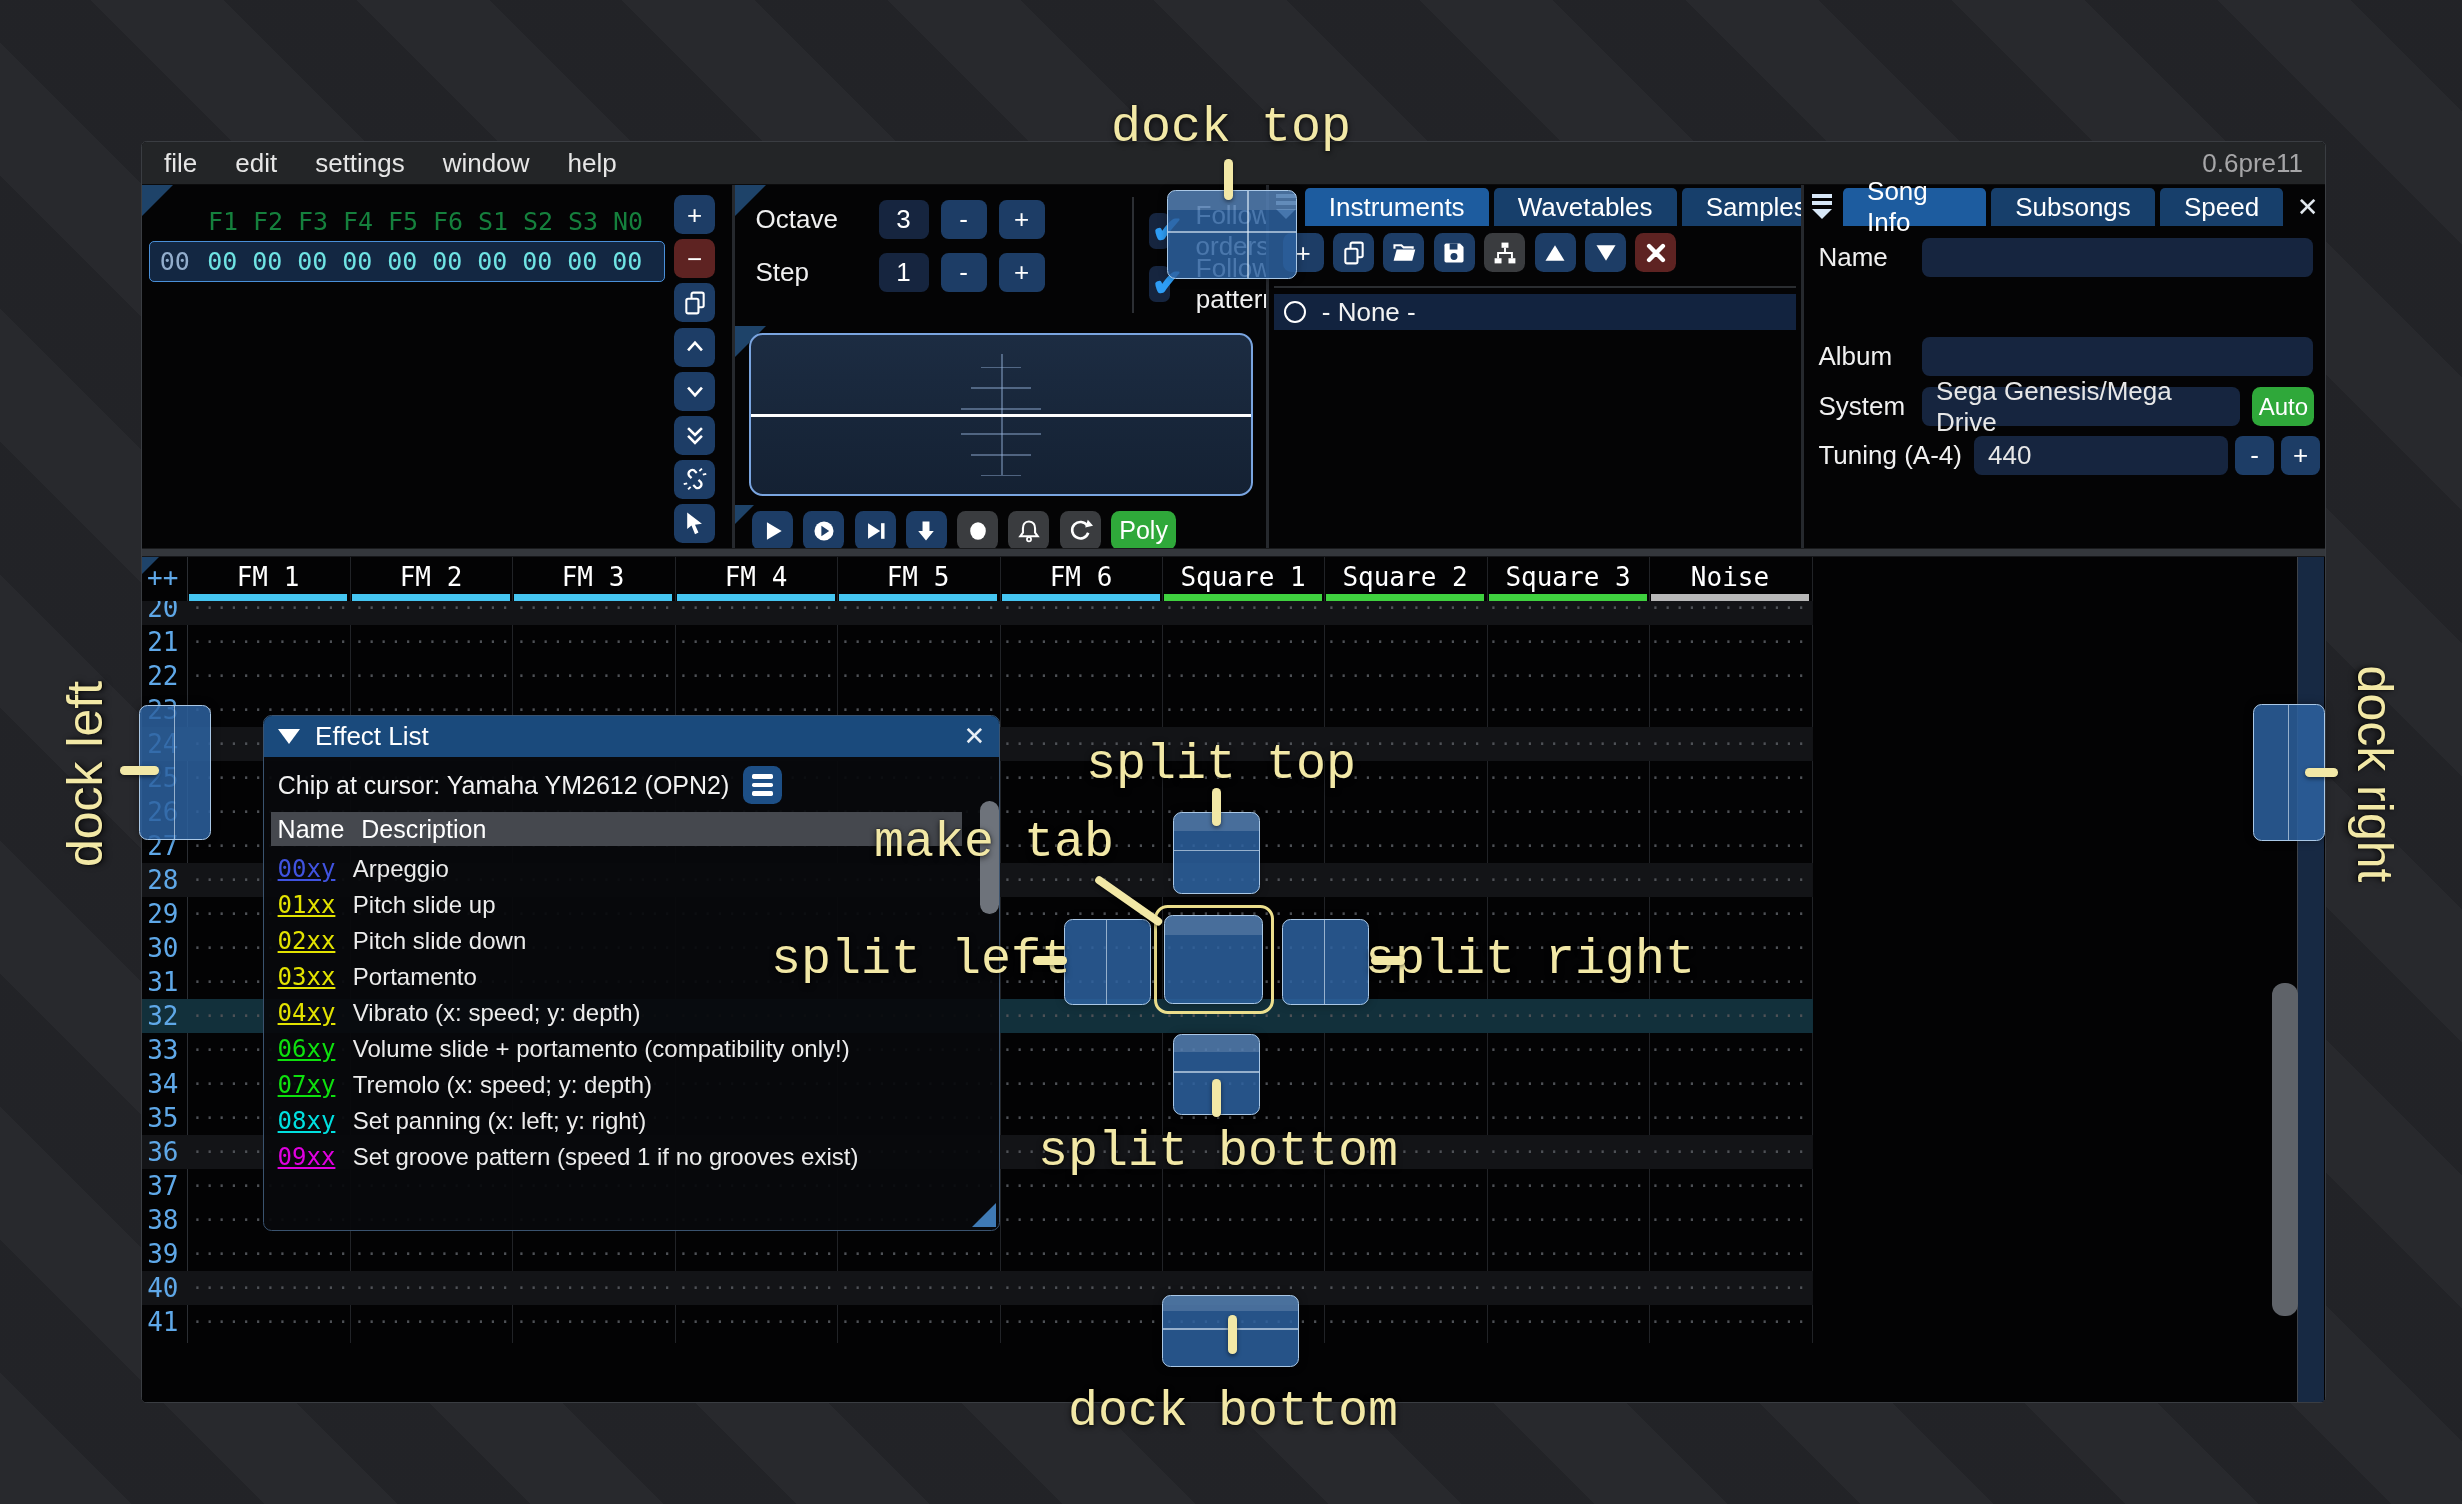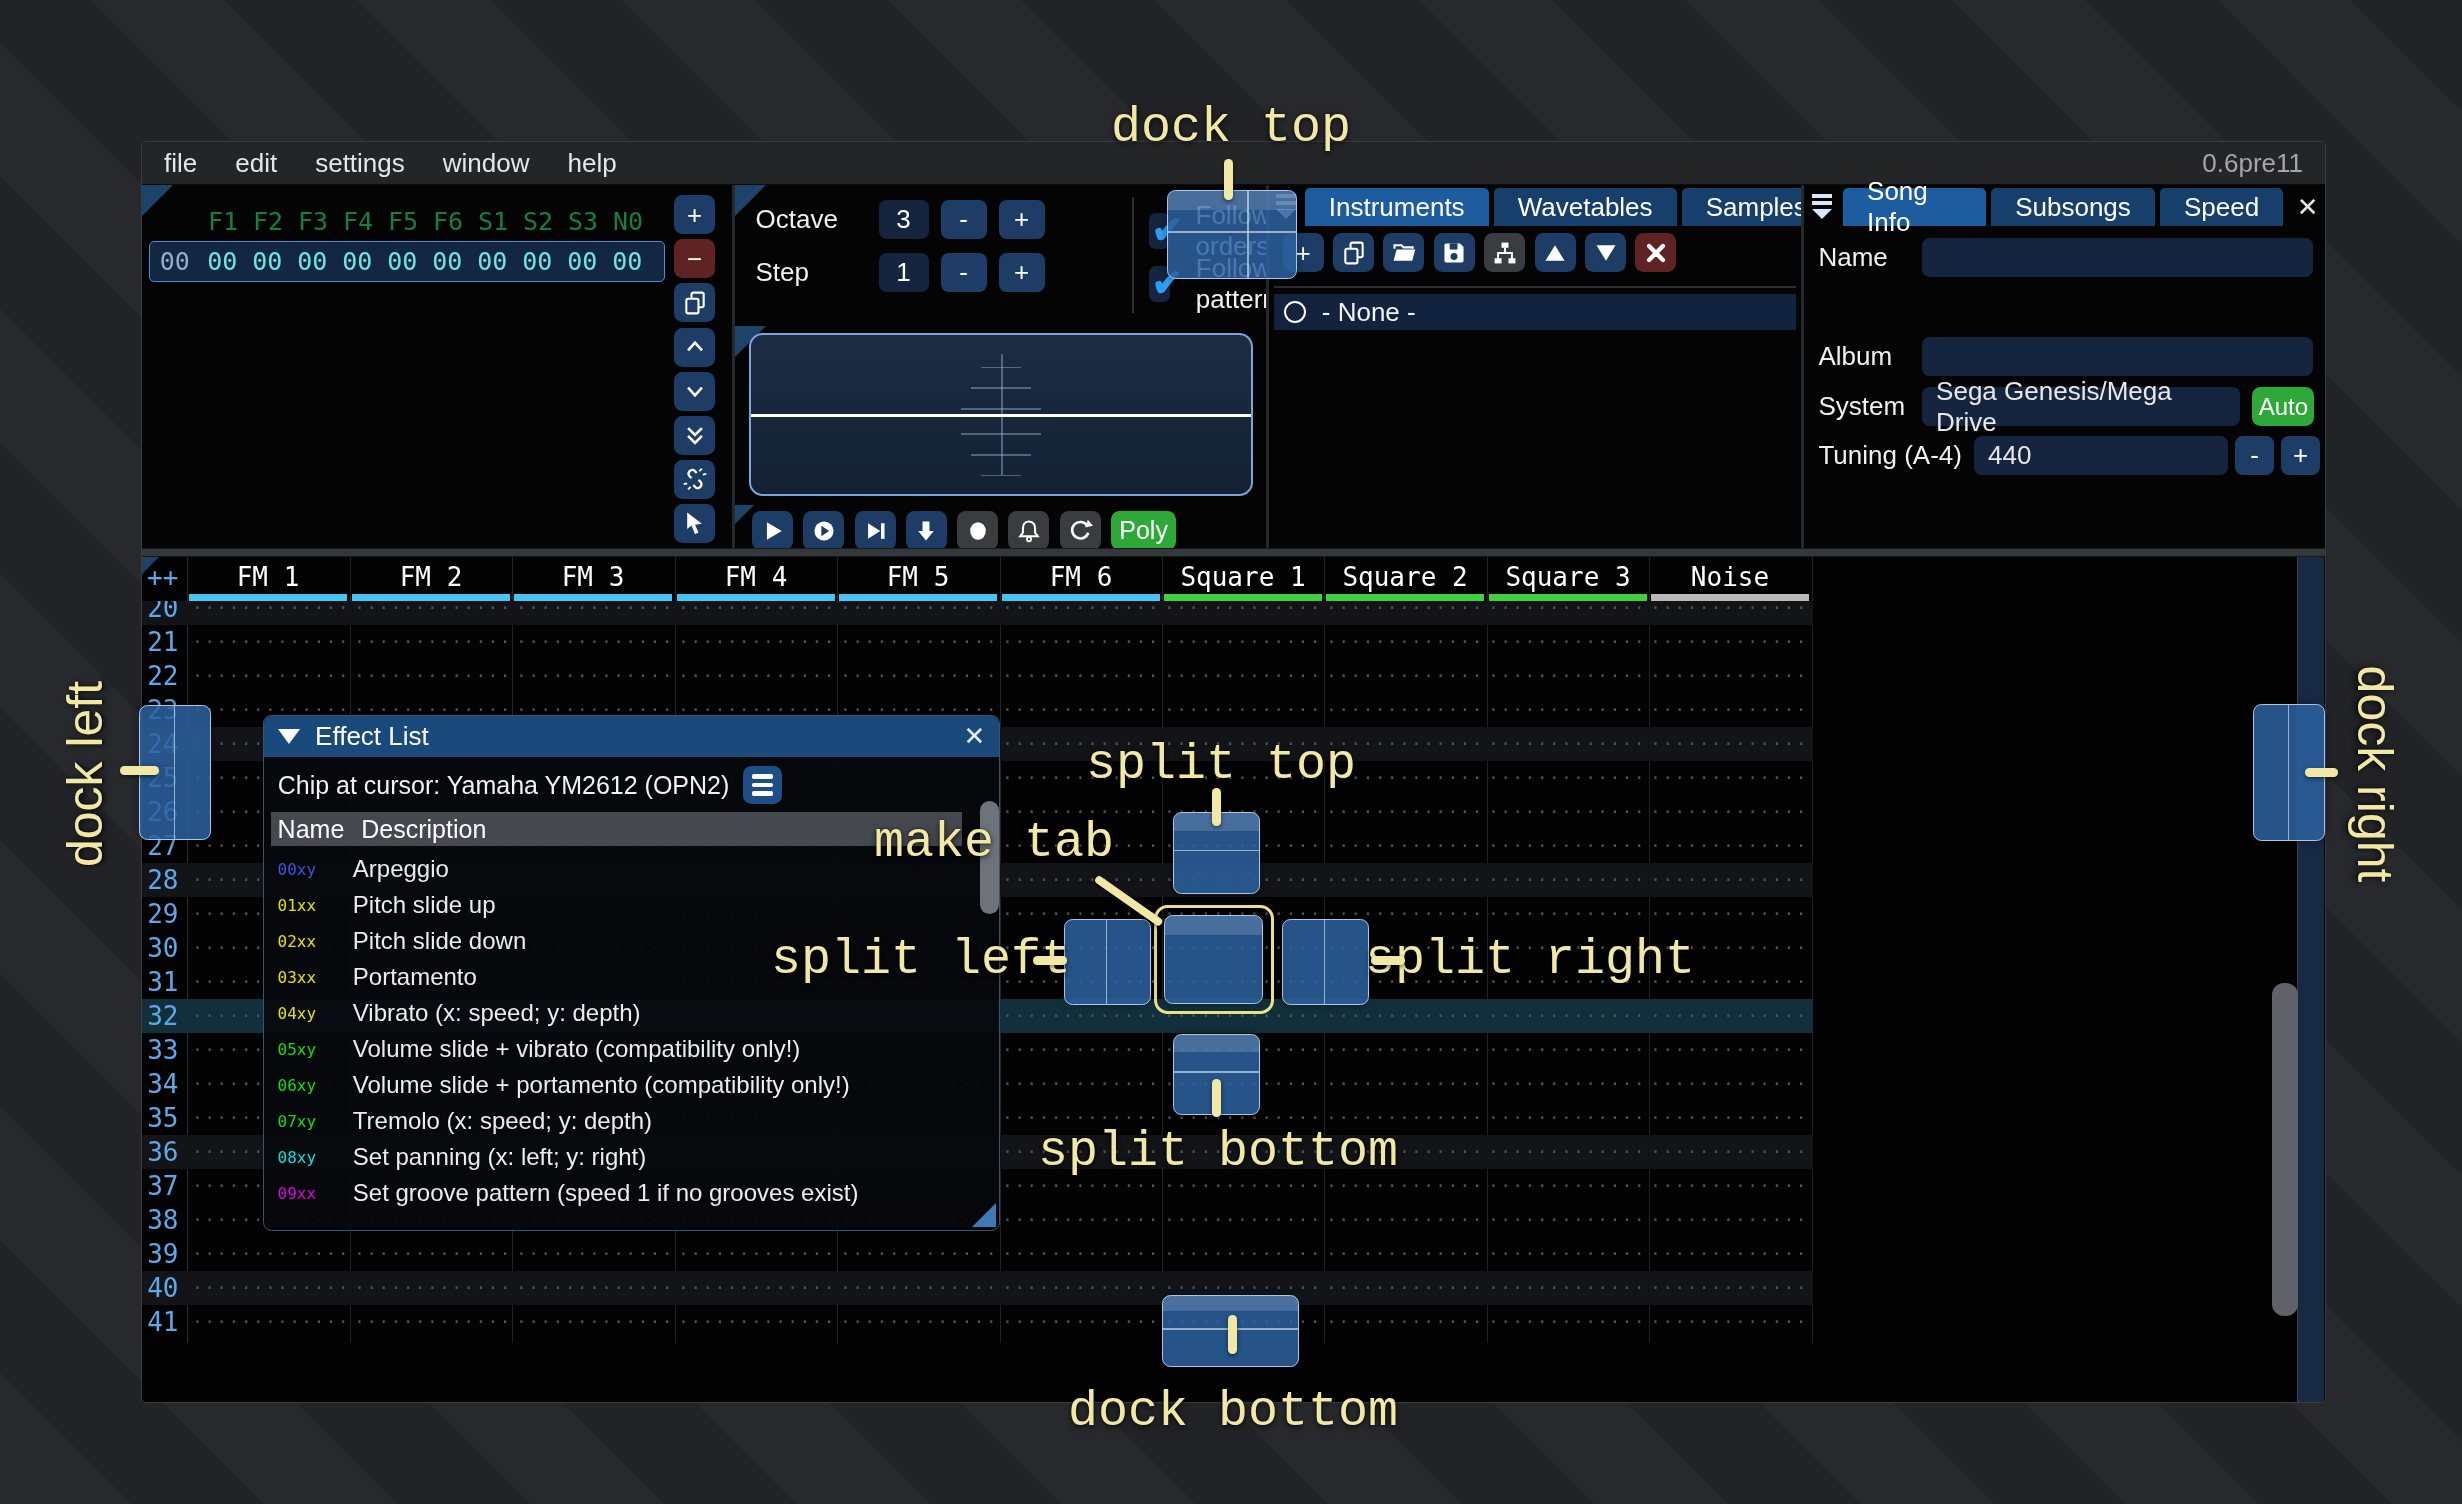--- a/index.html
+++ b/index.html
@@ -125,21 +125,21 @@
   .chiprow { position:absolute; left:13.7px; top:50px; display:flex; align-items:center; gap:13.7px; }
   .chiprow .txt { color:#f2f2f2; font-size:25px; }
   .hamburger { width:39px; height:38px; background:#1d4f86; border-radius:8.5px;
     display:flex; flex-direction:column; justify-content:center; align-items:center; gap:4.3px; }
   .hamburger .b { width:20.5px; height:4.3px; background:#fff; border-radius:1.7px; }
   .ehead { position:absolute; left:6.8px; top:96px; width:691px; height:34px; background:#45484e;
     display:flex; align-items:center; gap:17px; padding:0 6.8px; }
   .ehead span { color:#fff; font-size:25px; }
   .erows { position:absolute; left:6.8px; top:135px; width:710px; }
   .erow { height:36px; display:flex; align-items:center; }
-  .ecode { width:82px; font-family:"DejaVu Sans Mono",monospace; font-size:16px; padding-left:6.8px; }
+  .ecode { width:82px; font-family:"DejaVu Sans Mono",monospace; font-size:24px; padding-left:6.8px;text-decoration:underline; }
   .edesc { color:#ececec; font-size:24px; }
   .ethumb { position:absolute; left:716px; top:85px; width:19px; height:113px; background:#6e737b; border-radius:9.4px; }
   .egrip { position:absolute; right:2.6px; bottom:2.6px; width:0; height:0;
     border-left:24px solid transparent; border-bottom:24px solid #3f7ab5; }
 
   
   .dockw { position:absolute; z-index:80; background:rgba(45,98,160,0.85);
     border:1.7px solid #aac8e6; border-radius:8.5px; box-shadow:0 0 8.5px rgba(0,0,0,0.35); }
   .dockw .tstrip { position:absolute; left:0; top:0; right:0; height:22%;
     background:rgba(255,255,255,0.16); border-radius:6.8px 6.8px 0 0; }
@@ -834,24 +834,20 @@
         </div>
         <div class="erow">
           <span class="ecode" style="color: rgb(227, 227, 0);">03xx</span>
           <span class="edesc">Portamento</span>
         </div>
         <div class="erow">
           <span class="ecode" style="color: rgb(227, 227, 0);">04xy</span>
           <span class="edesc">Vibrato (x: speed; y: depth)</span>
         </div>
         <div class="erow">
-          <span class="ecode" style="color: rgb(14, 224, 14);">05xy</span>
-          <span class="edesc">Volume slide + vibrato (compatibility only!)</span>
-        </div>
-        <div class="erow">
           <span class="ecode" style="color: rgb(14, 224, 14);">06xy</span>
           <span class="edesc">Volume slide + portamento (compatibility only!)</span>
         </div>
         <div class="erow">
           <span class="ecode" style="color: rgb(14, 224, 14);">07xy</span>
           <span class="edesc">Tremolo (x: speed; y: depth)</span>
         </div>
         <div class="erow">
           <span class="ecode" style="color: rgb(0, 224, 224);">08xy</span>
           <span class="edesc">Set panning (x: left; y: right)</span>

